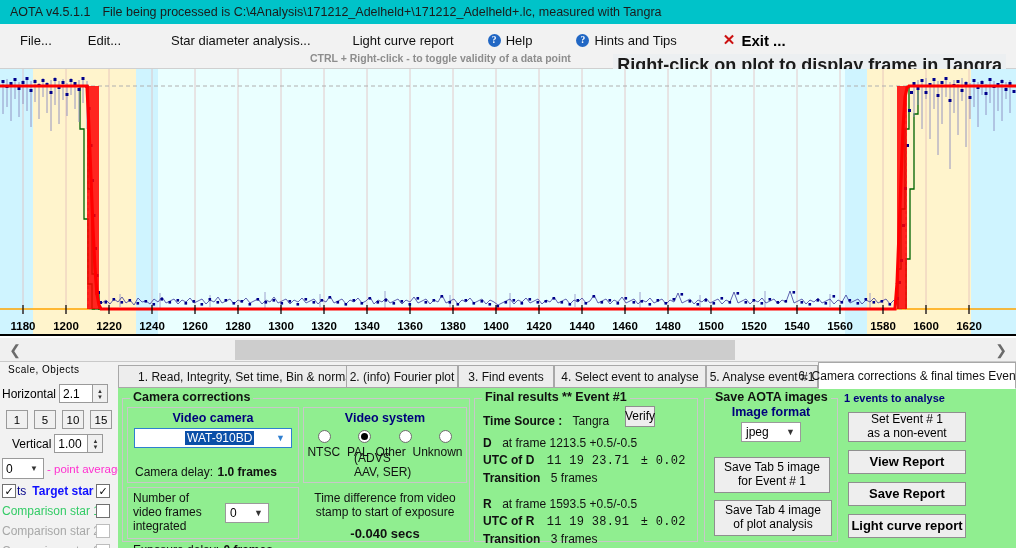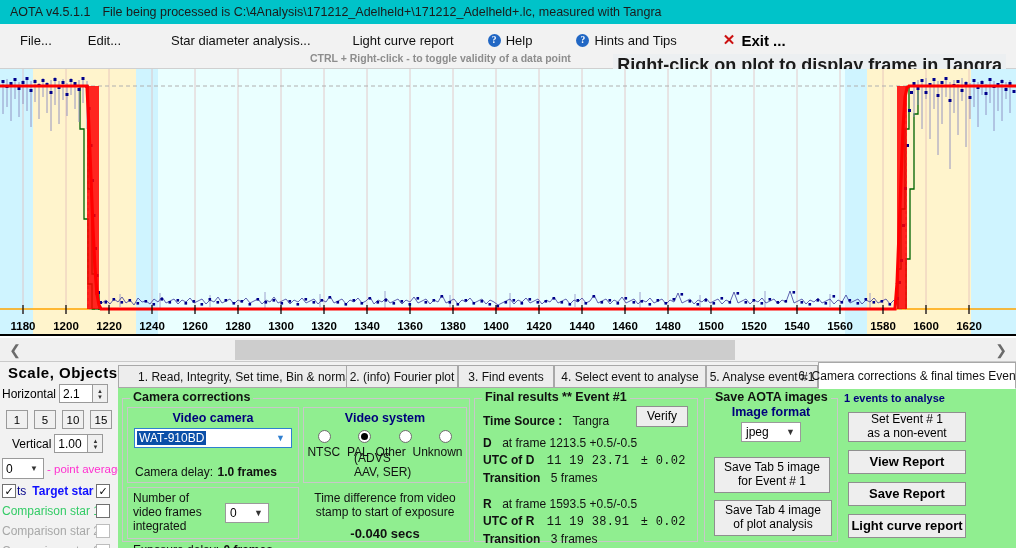--- a/index.html
+++ b/index.html
@@ -91,21 +91,21 @@
     position: absolute; left: 235px; top: 2px; width: 500px; height: 20px;
     background: #cdcdcd;
   }
 
   
   .leftpanel {
     position: absolute; left: 0; top: 362px; width: 118px; height: 186px;
     background: #f2f2f2; overflow: hidden;
   }
   .lp-title {
-    position: absolute; left: 8px; top: 2px; font-size: 15px; font-weight: bold;
+    position: absolute; left: 8px; top: 2px; font-size: 10px; font-weight: normal;
     color: #000; letter-spacing: .5px; white-space: nowrap;
   }
   .lp-row { position: absolute; display: flex; align-items: center; }
   .lp-lbl { font-size: 12px; color: #000; }
   .lp-input {
     border: 1px solid #9a9a9a; background: #fff; font-size: 12px;
     padding: 1px 3px; height: 19px; display: flex; align-items: center;
   }
   .spinner {
     width: 15px; height: 19px; border: 1px solid #9a9a9a; border-left: none;
@@ -669,21 +669,21 @@
     <div class="tab active" style="left:700px; width:198px">6. Camera corrections &amp; final times Event #1</div>
   </div>
 
   <div class="green-area">
 
     <div class="gbox" style="left:4px; top:10px; width:348px; height:144px;">
       <span class="gbox-title">Camera corrections</span>
 
       <div class="gbox" style="left:4px; top:8px; width:172px; height:76px;">
         <div class="blue-head" style="margin-top:3px">Video camera</div>
-        <div class="combo" style="margin:3px 6px 0 6px;">
+        <div class="combo" style="margin:3px 6px 0 6px;padding-left:48px;">
           <span class="val">WAT-910BD</span>
           <span class="caret">▼</span>
         </div>
         <div style="margin:14px 0 0 7px; white-space:nowrap;">
           <span class="plain">Camera delay:</span>
           <span class="plain bold">1.0 frames</span>
         </div>
       </div>
 
       <div class="gbox" style="left:180px; top:8px; width:164px; height:76px;">
@@ -725,21 +725,21 @@
       </div>
     </div>
 
     <div class="gbox" style="left:356px; top:10px; width:224px; height:144px;">
       <span class="gbox-title">Final results  **  Event #1</span>
 
       <div style="position:absolute; left:8px; top:12px; white-space:nowrap;">
         <span class="plain bold">Time Source :</span>
         <span class="plain" style="margin-left:6px">Tangra</span>
       </div>
-      <div class="btn" style="position:absolute; left:161px; top:7px; width:52px; height:21px;">Verify</div>
+      <div class="btn" style="position:absolute; left:150px; top:7px; width:30px; height:21px;">Verify</div>
 
       <div style="position:absolute; left:8px; top:34px; white-space:nowrap;">
         <span class="plain bold">D</span>
         <span class="plain" style="margin-left:6px">at frame 1213.5  +0.5/-0.5</span>
       </div>
       <div style="position:absolute; left:8px; top:51px; white-space:nowrap;">
         <span class="plain bold">UTC of D</span>
         <span class="plain mono" style="margin-left:8px">11  19  23.71</span>
         <span class="plain mono" style="margin-left:7px">± 0.02</span>
       </div>

